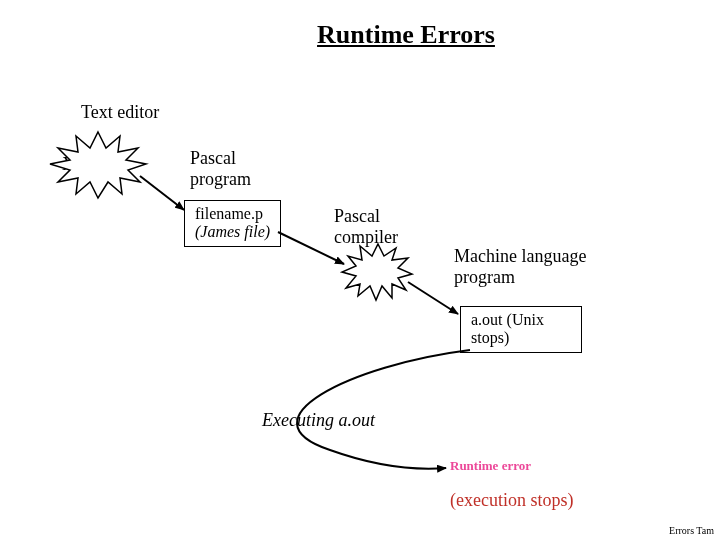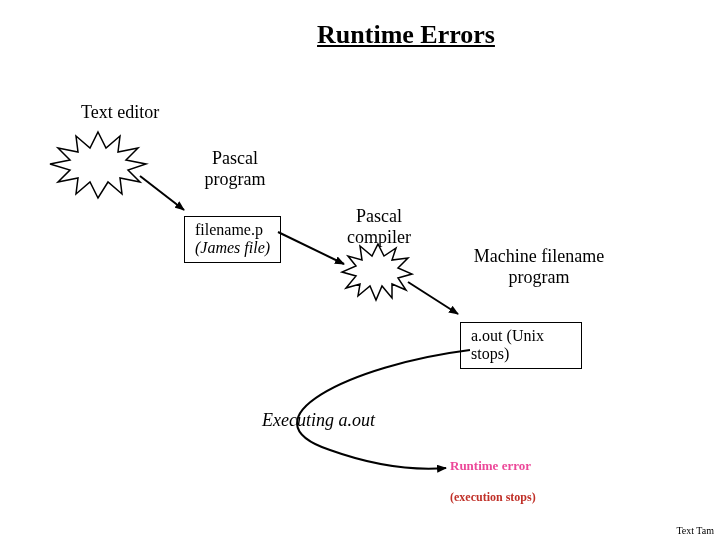--- a/index.html
+++ b/index.html
@@ -17,36 +17,35 @@
   .title {
     font-size: 26px;
     font-weight: bold;
     text-decoration: underline;
     text-align: center;
     width: 100%;
     padding-left: 46px;
   }
   .label { font-size: 18px; line-height: 1.15; }
   .small-label { font-size: 16px; line-height: 1.15; }
-  .center { text-align: center; }
+  .center { text-align: left; }
   .box {
     border: 1px solid #000;
     padding: 4px 10px;
     background: #fff;
-    margin-top: 16px;
   }
   .err {
     color: #ec4899;
     font-weight: bold;
     font-size: 13px;
   }
   .err2 {
     color: #c03028;
-    font-weight: bold;
-    font-size: 12px;
+    font-weight: normal;
+    font-size: 18px;
   }
   .footer {
     font-size: 10px;
     color: #000;
   }
   svg.arrows {
     position: absolute;
     left: 0; top: 0;
     width: 720px; height: 540px;
     pointer-events: none;
@@ -67,35 +66,35 @@
 <div class="abs box" style="left:184px; top:200px;">
   <div class="small-label">filename.p</div>
   <div class="small-label" style="font-style:italic;">(James file)</div>
 </div>
 
 <div class="abs label center" style="left:334px; top:206px; width:90px; white-space:pre-line;">Pascal
 compiler</div>
 
 <div class="abs label center" style="left:358px; top:261px; width:40px;">gpc</div>
 
-<div class="abs label center" style="left:454px; top:246px; width:170px; white-space:pre-line;">Machine filename
+<div class="abs label center" style="left:454px; top:246px; width:170px; white-space:pre-line;">Machine language
 program</div>
 
 <div class="abs box" style="left:460px; top:306px; width:100px;">
   <div class="small-label" style="white-space:pre-line;">a.out (Unix
 stops)</div>
 </div>
 
 <div class="abs label" style="left:262px; top:410px;font-style:italic;">Executing a.out</div>
 
 <div class="abs err" style="left:450px; top:458px;">Runtime error</div>
 
 <div class="abs err2" style="left:450px; top:490px;">(execution stops)</div>
 
-<div class="abs footer" style="right:6px; bottom:4px;">Text Tam</div>
+<div class="abs footer" style="right:6px; bottom:4px;">Errors Tam</div>
 
 <svg class="arrows" viewBox="0 0 720 540">
   <defs>
     <marker id="arrowhead" markerWidth="10" markerHeight="8" refX="9" refY="4" orient="auto" markerUnits="userSpaceOnUse">
       <polygon points="0 0, 10 4, 0 8" fill="#000"></polygon>
     </marker>
   </defs>
 
   <polygon points="
       98,132 106,148 120,136 118,152 138,148 126,160 146,164 128,170 140,182 120,178 122,194 108,182 98,198 90,182 76,194 78,178 58,182 70,170 50,164 70,160 58,148 78,152 76,136 90,148" fill="#ffffff" stroke="#000" stroke-width="1.5"></polygon>

